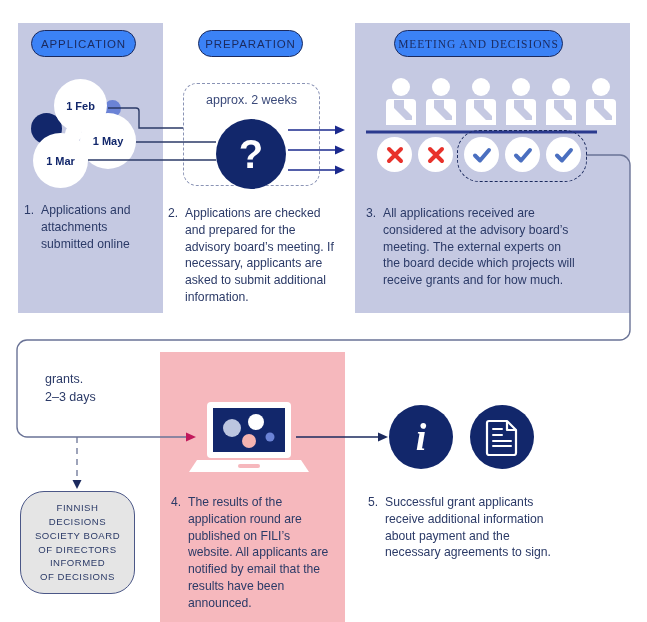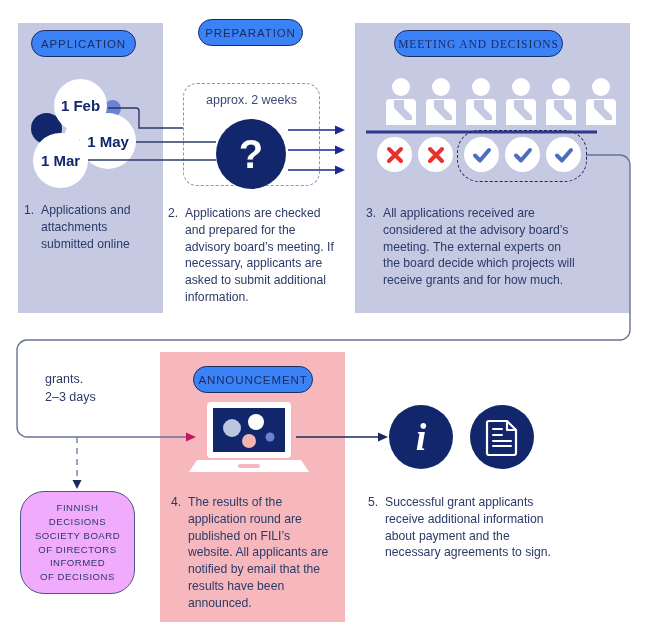--- a/index.html
+++ b/index.html
@@ -29,21 +29,21 @@
   }
 
   
   .circ{position:absolute;border-radius:50%;}
   .circ-white{background:#ffffff;}
   .circ-navy{background:#12276b;}
   .circ-blue{background:#6b83d6;}
   .date-lbl{
     position:absolute;border-radius:50%;background:#ffffff;
     display:flex;align-items:center;justify-content:center;
-    color:#12276b;font-weight:bold;font-size:15px;white-space:nowrap;
+    color:#12276b;font-weight:bold;font-size:11px;white-space:nowrap;
   }
 
   
   .dashbox{
     position:absolute;border:1.5px dashed #8a93b5;border-radius:14px;
     background:transparent;
   }
   .dash-label{
     position:absolute;font-size:12.5px;color:#3b4a7a;white-space:nowrap;
   }
@@ -71,21 +71,21 @@
     display:flex;align-items:center;justify-content:center;
   }
   .info-i{
     color:#ffffff;font-size:38px;font-style:italic;
     font-family:"Liberation Serif", serif;font-weight:bold;line-height:1;
   }
 
   
   .socbox{
     position:absolute;border:1.4px solid #4b5787;border-radius:24px;
-    background:#f0abfc;
+    background:#e5e5e5;
     display:flex;align-items:center;justify-content:center;
     text-align:center;
     font-size:9.6px;letter-spacing:.5px;line-height:1.45;color:#2b3a67;
   }
 
   .approx-lbl{position:absolute;font-size:12.5px;line-height:1.4;color:#2b3a67;}
 
   svg.overlay{position:absolute;left:0;top:0;width:647px;height:622px;pointer-events:none;}
 </style>
 </head>
@@ -93,28 +93,25 @@
 
 <div id="stage">
 
   <div class="panel panel-lav" style="left:18px;top:23px;width:145px;height:290px;"></div>
   <div class="panel panel-lav" style="left:355px;top:23px;width:275px;height:290px;"></div>
   <div class="panel panel-pink" style="left:160px;top:352px;width:185px;height:270px;"></div>
 
   <div class="pill" style="left:31px;top:30px;width:103px;height:25px;">
     <span>APPLICATION</span>
   </div>
-  <div class="pill" style="left:198px;top:19px;width:103px;height:25px;">
+  <div class="pill" style="left:198px;top:30px;width:103px;height:25px;">
     <span>PREPARATION</span>
   </div>
   <div class="pill" style="left:394px;top:30px;width:167px;height:25px;font-family:Liberation Serif, serif;">
     <span>MEETING AND DECISIONS</span>
-  </div>
-  <div class="pill" style="left:193px;top:366px;width:118px;height:25px;">
-    <span>ANNOUNCEMENT</span>
   </div>
 
   <div class="circ circ-navy" style="left:31px;top:113px;width:31px;height:31px;"></div>
   <div class="circ circ-white" style="left:65px;top:125px;width:17px;height:17px;"></div>
   <div class="circ circ-blue" style="left:104px;top:100px;width:17px;height:17px;"></div>
 
   <div class="date-lbl" style="left:54px;top:79px;width:53px;height:53px;">
     <span>1 Feb</span>
   </div>
   <div class="date-lbl" style="left:80px;top:113px;width:56px;height:56px;">

